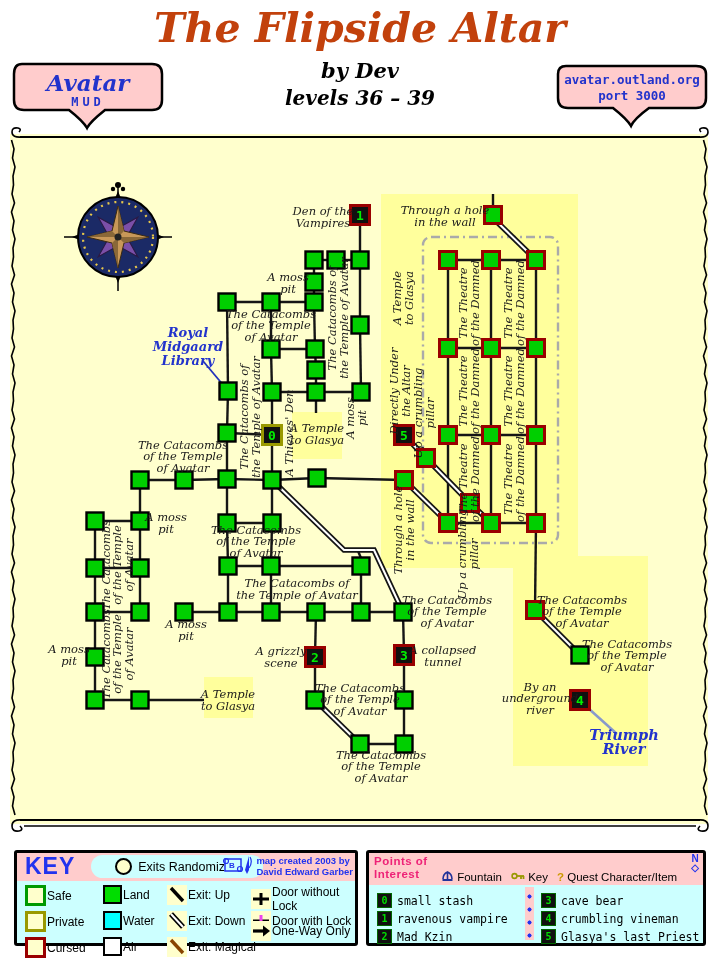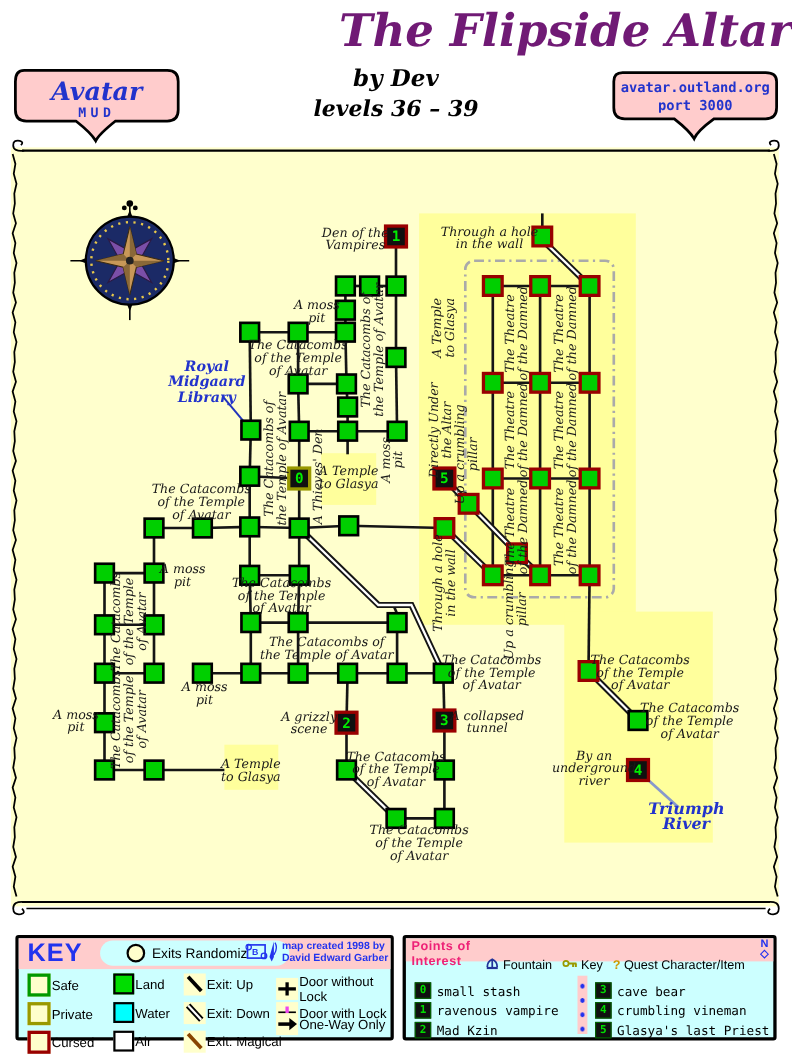--- a/index.html
+++ b/index.html
@@ -1,20 +1,20 @@
 <!DOCTYPE html>
 <html><head>
 <meta charset="utf-8">
 <style>
   html,body{margin:0;padding:0;background:#fff;}
   body{width:720px;height:960px;position:relative;overflow:hidden;
        font-family:"Liberation Sans",sans-serif;}
-  .title{position:absolute;top:4px;left:0;width:720px;text-align:right;
+  .title{position:absolute;top:4px;left:0;width:720px;text-align:center;
          font-family:"DejaVu Serif",serif;font-weight:bold;font-style:italic;
-         font-size:41px;color:#701a75;}
+         font-size:41px;color:#c2410c;}
   .subtitle{position:absolute;top:58px;left:0;width:720px;text-align:center;
          font-family:"DejaVu Serif",serif;font-weight:bold;font-style:italic;
          font-size:21px;color:#000;}
   .levels{position:absolute;top:86px;left:0;width:720px;text-align:center;
          font-family:"DejaVu Serif",serif;font-weight:bold;font-style:italic;
          font-size:20px;color:#000;}
   .badge{position:absolute;}
   .badge svg{display:block;}
   .badge .b-main{font-family:"DejaVu Serif",serif;font-weight:bold;font-style:italic;
          fill:#2233CC;}
@@ -37,21 +37,21 @@
             border-radius:12px;display:flex;align-items:center;justify-content:center;gap:6px;
             font-size:12.5px;color:#000;}
   .rand-circle{width:13px;height:13px;border:2.5px solid #000;border-radius:50%;
                background:#FFFFCC;}
   .key-credit{position:absolute;right:2px;top:1px;display:flex;align-items:center;gap:3px;}
   .key-credit .ctext{font-size:9.5px;font-weight:bold;color:#2233EE;text-align:left;
                      line-height:11px;}
   .krow-item{position:absolute;display:flex;align-items:center;gap:1px;font-size:12px;color:#000;}
   .swatch{width:15px;height:15px;}
   .tile{width:20px;height:20px;background:#FFFFCC;}
-  .poi-header{position:absolute;left:0;top:0;width:100%;height:21px;background:#FFCCCC;}
+  .poi-header{position:absolute;left:0;top:0;width:100%;height:32px;background:#FFCCCC;}
   .poi-title{position:absolute;left:5px;top:2px;font-size:11.5px;font-weight:bold;
              color:#EE2277;line-height:13px;letter-spacing:0.5px;}
   .poi-icons{position:absolute;left:72px;top:0px;width:240px;height:32px;
              font-size:11.5px;color:#000;line-height:16px;}
   .poi-icons .irow{white-space:nowrap;}
   .poi-icons .irow2{text-align:center;}
   .icon-g{display:inline-block;vertical-align:-1px;}
   .poi-compass{position:absolute;right:1px;top:1px;width:14px;text-align:center;
                color:#2233EE;font-weight:bold;font-size:10px;line-height:9px;}
   .poi-entry{position:absolute;display:flex;align-items:center;gap:5px;
@@ -348,21 +348,21 @@
     <span class="key-credit">
       <svg width="30" height="24">
         <rect x="2" y="5" width="16" height="12" fill="#CCFFFF" stroke="#2233EE" stroke-width="1.5"></rect>
         <circle cx="3" cy="7" r="2.5" fill="none" stroke="#2233EE" stroke-width="1.2"></circle>
         <circle cx="17" cy="15" r="2.5" fill="none" stroke="#2233EE" stroke-width="1.2"></circle>
         <text x="6" y="14" font-size="8" fill="#2233EE" font-weight="bold">B</text>
         <path d="M26,2 L22,16 L24,20 L26,16 Z" fill="#2233EE"></path>
         <path d="M27,3 q3,5 -1,11" stroke="#2233EE" stroke-width="1.2" fill="none"></path>
       </svg>
       <span class="ctext">
-        <span>map created 1998 by</span><br>
+        <span>map created 2003 by</span><br>
         <span>David Edward Garber</span>
       </span>
     </span>
   </div>
   <div id="key-grid">
       <div class="krow-item" style="left:8px;top:32px">
         <span class="swatch" style="background:#FFFFCC;border:3px solid #009900"></span>
         <span>Safe</span>
       </div>
       <div class="krow-item" style="left:86px;top:32px">

